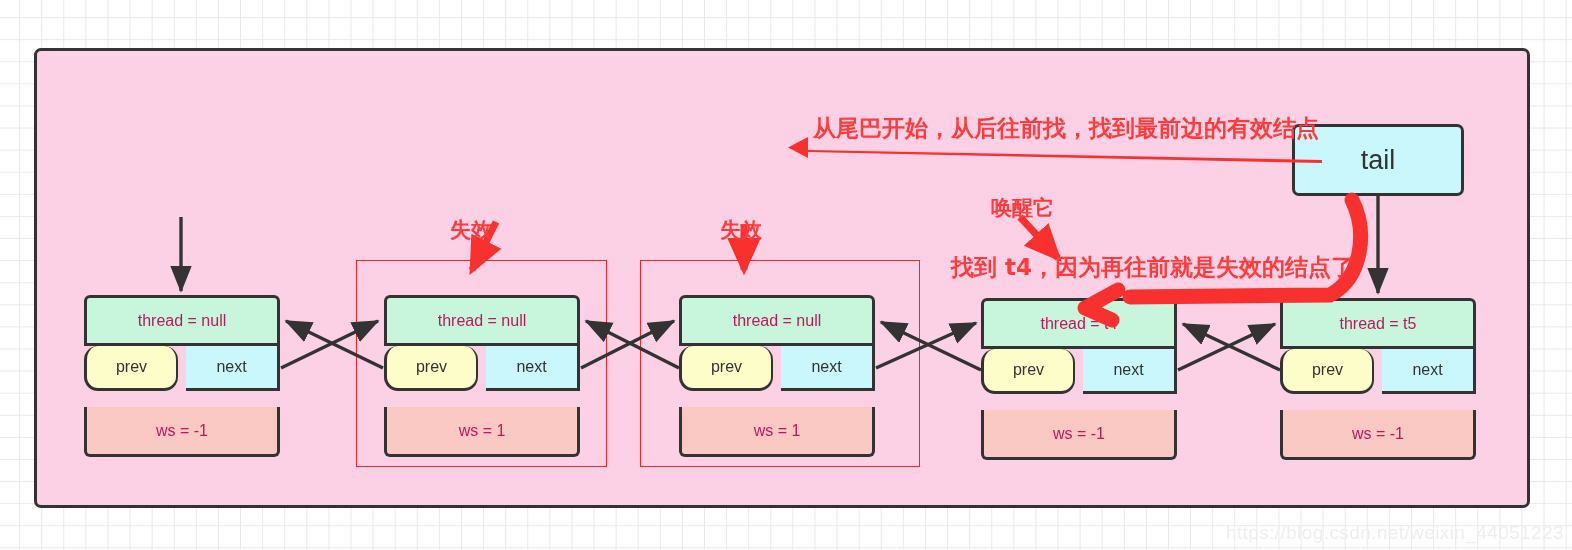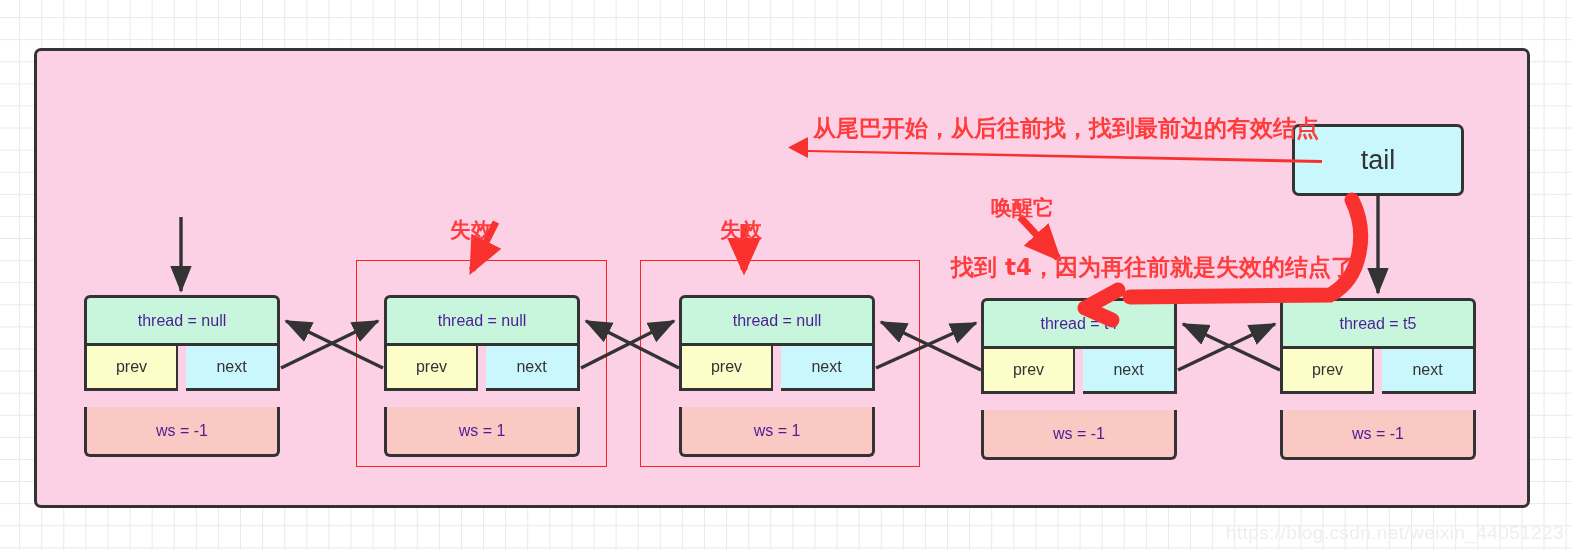--- a/index.html
+++ b/index.html
@@ -66,21 +66,21 @@
     width: 196px;
     height: 146px;
     box-sizing: border-box;
   }
   .node .cell {
     box-sizing: border-box;
     border: 3px solid #333333;
     display: flex;
     align-items: center;
     justify-content: center;
-    color: #4c1d95;
+    color: #be185d;
     font-size: 16px;
   }
   .node .row-thread {
     height: 51px;
     background: #c8f6dd;
     border-radius: 6px 6px 0 0;
   }
   .node .row-mid {
     height: 45px;
     display: flex;
@@ -93,20 +93,21 @@
     display: flex;
     align-items: center;
     justify-content: center;
     color: #333333;
     font-size: 16px;
   }
   .node .row-mid .half.prev {
     background: #fdfdc9;
     border-top: none;
     border-right-width: 2px;
+    border-radius: 14px;
   }
   .node .row-mid .half.next {
     background: #caf7fb;
     border-top: none;
     border-left: none;
     margin-left: 8px;
   }
   .node .row-ws {
     height: 50px;
     background: #fbc9c4;

